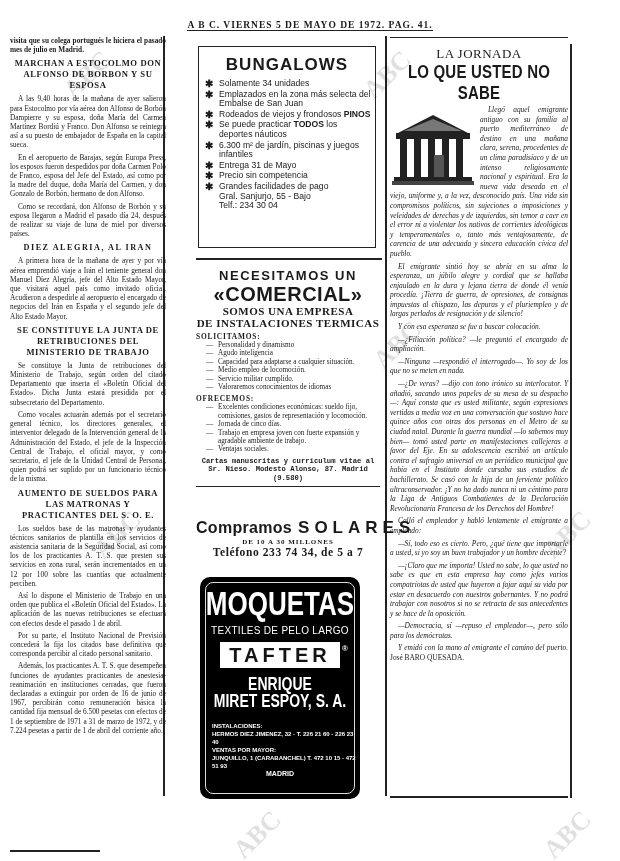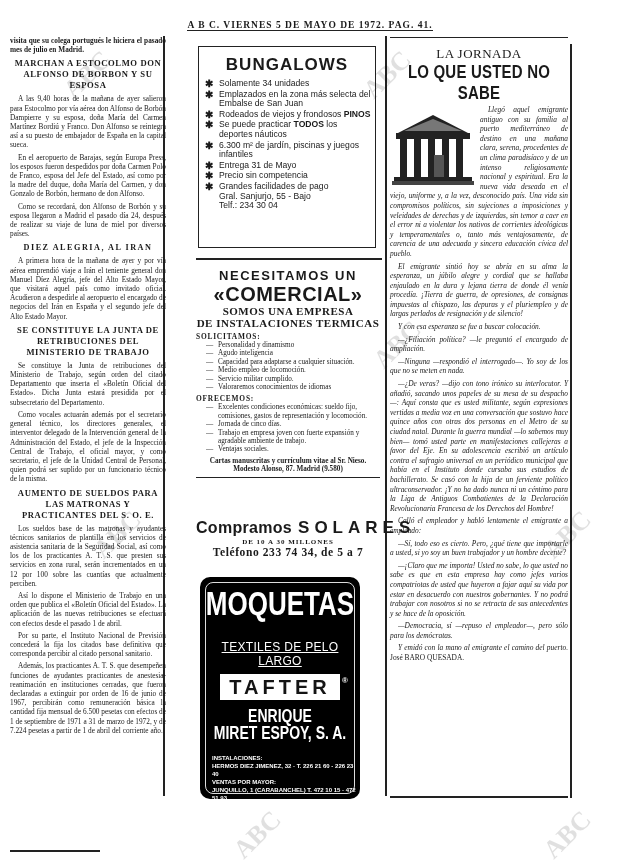--- a/index.html
+++ b/index.html
@@ -22,31 +22,31 @@
   .bung .b{font-weight:bold;}
   
   .com{position:absolute;left:196px;top:264px;width:184px;text-align:center;}
   .com .l1{font-family:"Liberation Sans",sans-serif;font-size:13px;font-weight:bold;letter-spacing:1.5px;margin-top:4px;}
   .com .l2{font-family:"Liberation Sans",sans-serif;font-size:20px;font-weight:bold;letter-spacing:0.5px;line-height:22px;}
   .com .l3{font-size:11px;font-weight:bold;line-height:12px;letter-spacing:0.5px;}
   .com .sec{text-align:left;font-size:7.4px;font-weight:bold;margin-top:3px;letter-spacing:0.8px;}
   .com ul{list-style:none;margin:0;padding:0 0 0 10px;text-align:left;}
   .com li{font-size:7.2px;line-height:8.4px;position:relative;padding-left:12px;}
   .com li:before{content:"—";position:absolute;left:0;}
-  .com .contact{font-size:7.2px;line-height:8.6px;font-weight:bold;margin-top:3px;border-bottom:1px solid #222;padding-bottom:3px;}
+  .com .contact{font-size:7.2px;line-height:8.6px;font-weight:bold;margin-top:3px;border-bottom:1px solid #222;padding-bottom:3px;font-family:Liberation Mono, monospace;}
   .solares{position:absolute;left:196px;top:518px;width:184px;text-align:center;}
   .solares .t1{font-family:"Liberation Sans",sans-serif;font-weight:bold;font-size:16px;letter-spacing:0.3px;}
   .solares .t1 .big{letter-spacing:5px;font-size:17px;margin-left:6px;}
   .solares .t2{font-size:7px;font-weight:bold;letter-spacing:1px;}
   .solares .t3{font-size:11.5px;font-weight:bold;letter-spacing:0.6px;}
   
   .moq{position:absolute;left:200px;top:577px;width:160px;height:222px;background:#000000;color:#fff;border-radius:10px;text-align:center;font-family:"Liberation Sans",sans-serif;}
   .moq .inner{position:absolute;left:5px;top:5px;right:5px;bottom:5px;border:1px solid #ddd;border-radius:8px;}
   .moq .m1{font-size:26px;font-weight:bold;letter-spacing:0px;margin-top:12px;line-height:28px;transform:scaleY(1.3);}
-  .moq .m2{font-size:12px;margin-top:23px;letter-spacing:0.3px;text-decoration:underline;}
+  .moq .m2{font-size:10px;margin-top:8px;letter-spacing:0.3px;}
   .moq .logo{margin:6px auto 0;width:120px;height:26px;background:#fff;color:#141414;font-weight:bold;font-size:20px;line-height:26px;letter-spacing:4px;position:relative;}
   .moq .logo sup{position:absolute;right:-12px;top:-6px;font-size:8px;color:#fff;}
   .moq .m3{font-size:14px;font-weight:bold;margin-top:8px;line-height:16px;transform:scaleY(1.25);}
   .moq .m4{font-size:14px;font-weight:bold;line-height:18px;transform:scaleY(1.25);}
   .moq .small{text-align:left;font-size:6px;line-height:8px;padding-left:12px;margin-top:12px;font-weight:bold;}
   .moq .madrid{font-size:7px;font-weight:bold;}
   
   .jorn{position:absolute;left:390px;top:37px;width:178px;border-top:1.5px solid #222;}
   .jorn .k1{text-align:center;font-size:13px;margin-top:8px;letter-spacing:0.5px;}
   .jorn .k2{text-align:center;font-family:"Liberation Sans",sans-serif;font-size:15px;font-weight:bold;letter-spacing:0.2px;transform:scaleY(1.2);margin-top:3px;}

